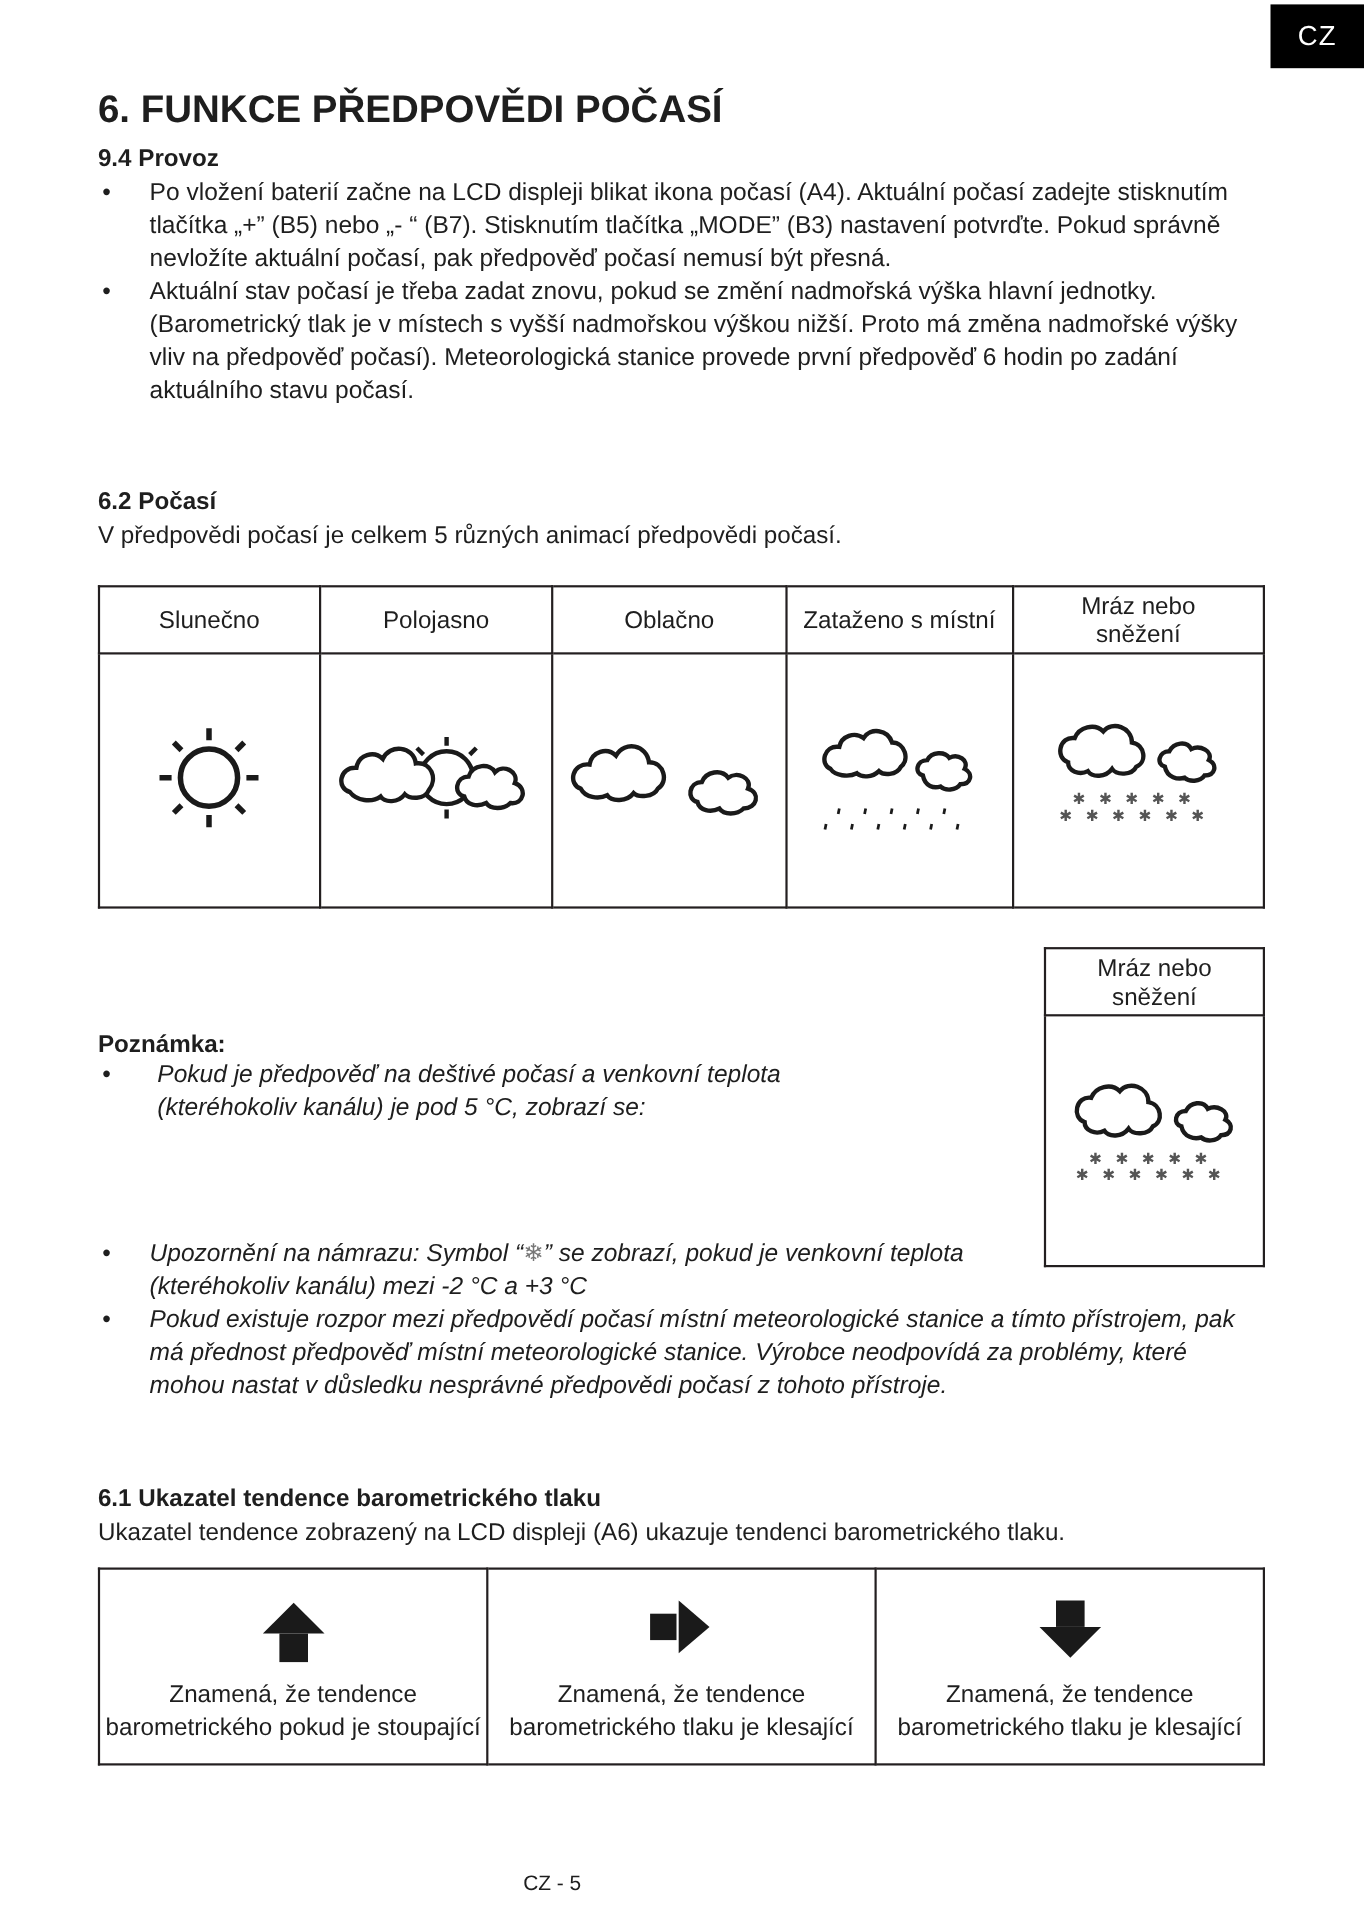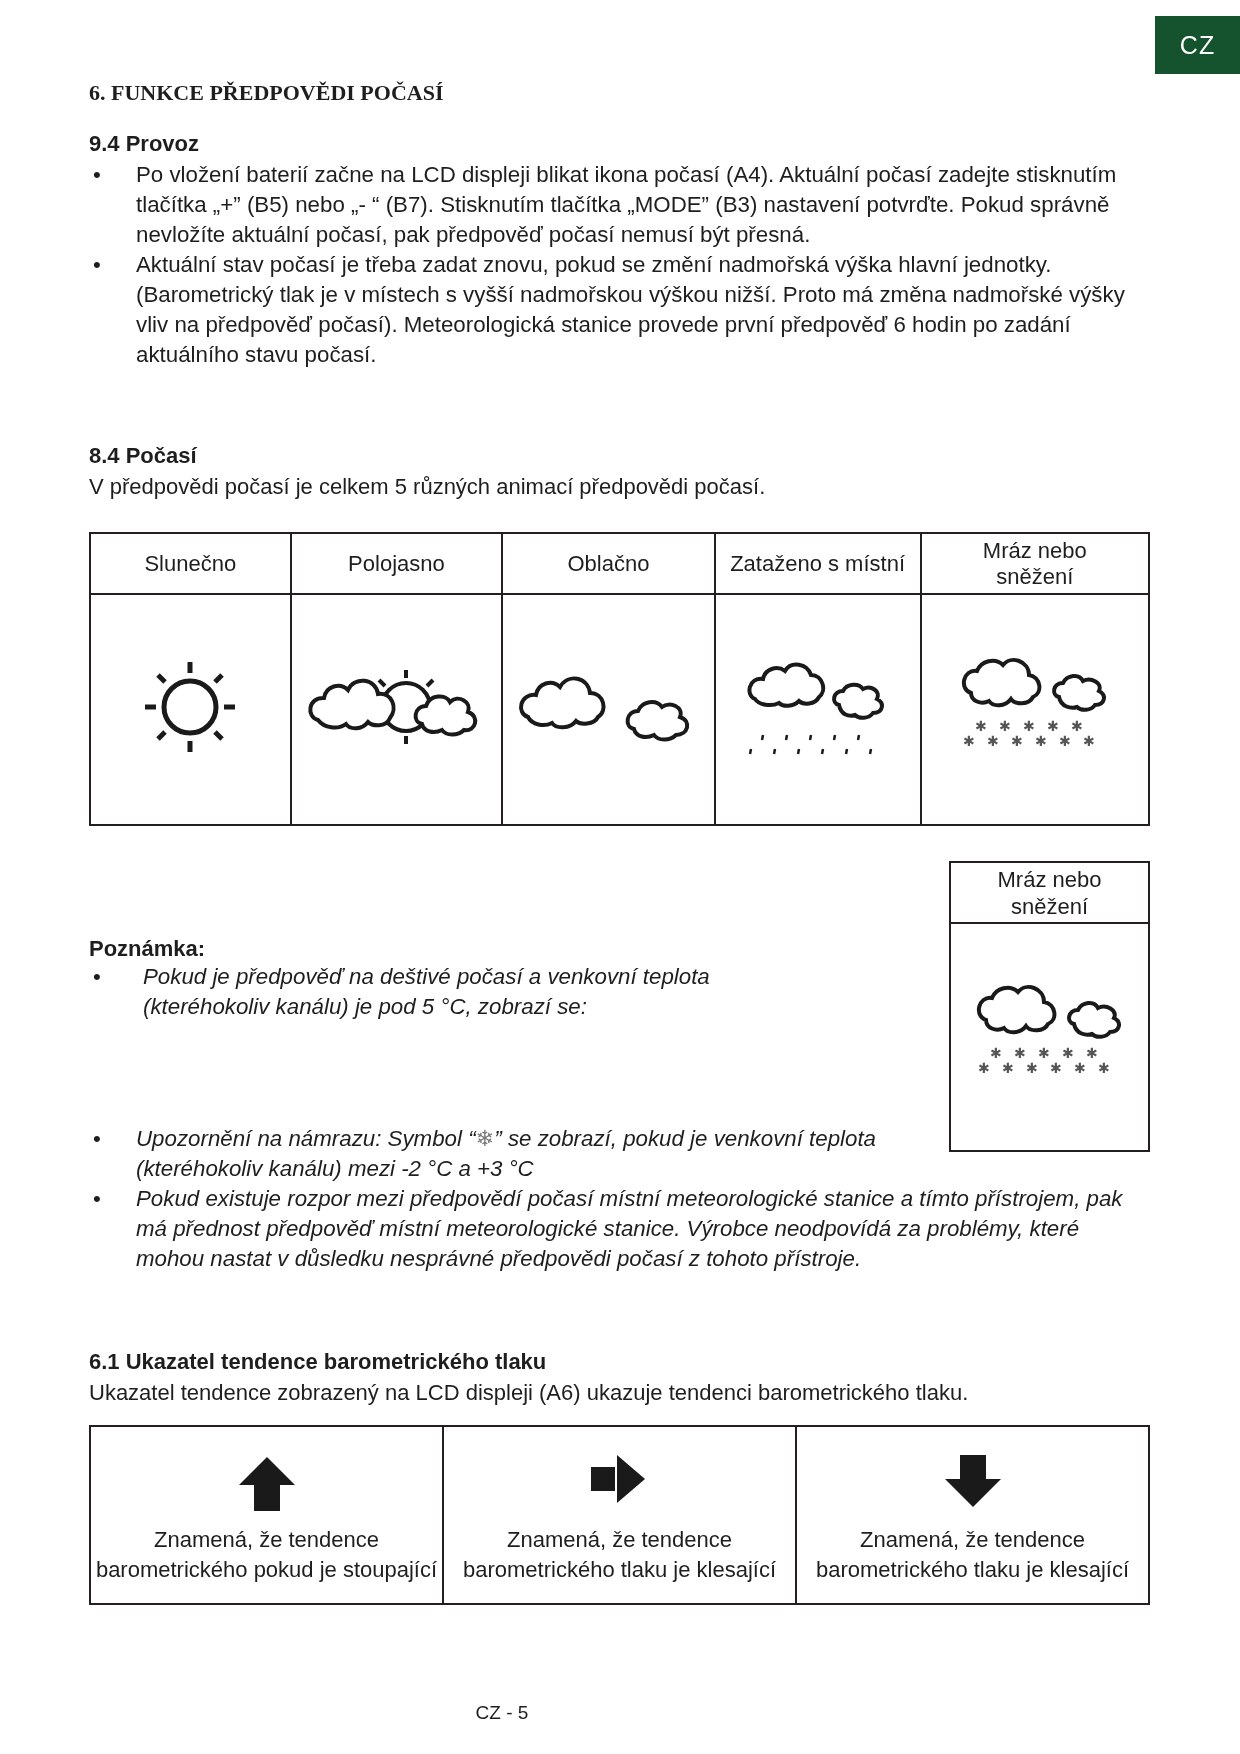--- a/index.html
+++ b/index.html
@@ -1,21 +1,21 @@
 <!DOCTYPE html>
 <html><head>
 <meta charset="utf-8">
 <style>
   html, body { margin:0; padding:0; }
   body { width:1240px; height:1754px; background:#ffffff; position:relative; overflow:hidden;
          font-family:"Liberation Sans", sans-serif; color:#1e1e1e; }
   .abs { position:absolute; }
-  .lang-tab { left:1155px; top:16px; width:85px; height:58px; background:#14532d; color:#fff;
+  .lang-tab { left:1155px; top:4px; width:85px; height:58px; background:#000000; color:#fff;
               font-size:25px; display:flex; align-items:center; justify-content:center; letter-spacing:1px; }
-  .h1 { left:89px; top:80px; font-size:22px; font-weight:bold;font-family:Liberation Serif, serif; }
+  .h1 { left:89px; top:80px; font-size:35px; font-weight:bold; }
   .h2 { font-size:22px; font-weight:bold; }
   .txt { font-size:22px; line-height:30px; }
   .bullets { left:89px; width:1070px; margin:0; padding:0; list-style:none; }
   .bullets li { position:relative; padding-left:47px; font-size:22.3px; line-height:30px; }
   .bullets li .dot { position:absolute; left:4px; top:0; }
   .italic li { font-style:italic; }
   table.grid { border-collapse:collapse; position:absolute;padding-left:17px; }
   table.grid td { border:2px solid #231f20; padding:0; vertical-align:middle; text-align:center; font-size:22px; }
   .wx-head { height:59px; line-height:26px; }
   .wx-body { height:229px; }
@@ -29,21 +29,21 @@
 <div class="abs lang-tab">CZ</div>
 
 <div class="abs h1">6. FUNKCE PŘEDPOVĚDI POČASÍ</div>
 
 <div class="abs h2" style="left:89px; top:131px;">9.4 Provoz</div>
 <ul class="abs bullets" style="top:160px;">
   <li><span class="dot">•</span><span>Po vložení baterií začne na LCD displeji blikat ikona počasí (A4). Aktuální počasí zadejte stisknutím tlačítka „+” (B5) nebo „- “ (B7). Stisknutím tlačítka „MODE” (B3) nastavení potvrďte. Pokud správně nevložíte aktuální počasí, pak předpověď počasí nemusí být přesná.</span></li>
   <li><span class="dot">•</span><span>Aktuální stav počasí je třeba zadat znovu, pokud se změní nadmořská výška hlavní jednotky. (Barometrický tlak je v místech s vyšší nadmořskou výškou nižší. Proto má změna nadmořské výšky vliv na předpověď počasí). Meteorologická stanice provede první předpověď 6 hodin po zadání aktuálního stavu počasí.</span></li>
 </ul>
 
-<div class="abs h2" style="left:89px; top:443px;">8.4 Počasí</div>
+<div class="abs h2" style="left:89px; top:443px;">6.2 Počasí</div>
 <div class="abs txt" style="left:89px; top:472px;">V předpovědi počasí je celkem 5 různých animací předpovědi počasí.</div>
 
 <table class="grid" style="left:89px; top:532px; width:1061px;">
   <tbody>
       <tr>
     <td class="wx-head" style="width:213px;"><span>Slunečno</span></td>
     <td class="wx-head" style="width:214px;"><span>Polojasno</span></td>
     <td class="wx-head" style="width:214px;"><span>Oblačno</span></td>
     <td class="wx-head" style="width:212px;"><span>Zataženo s místní</span></td>
     <td class="wx-head" style="width:196px; padding:0 20px;"><span>Mráz nebo sněžení</span></td>

